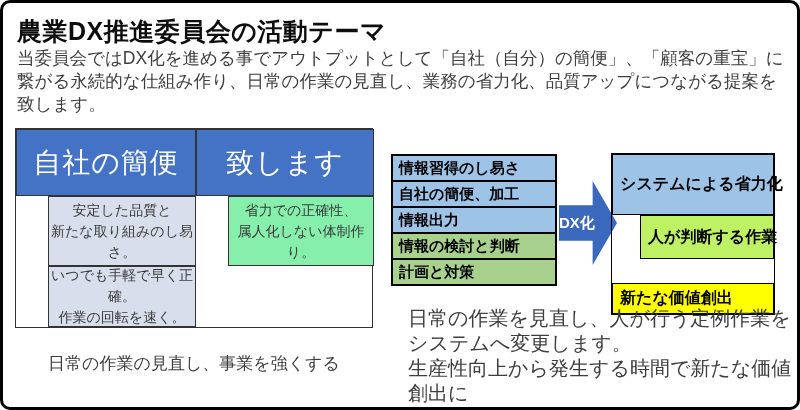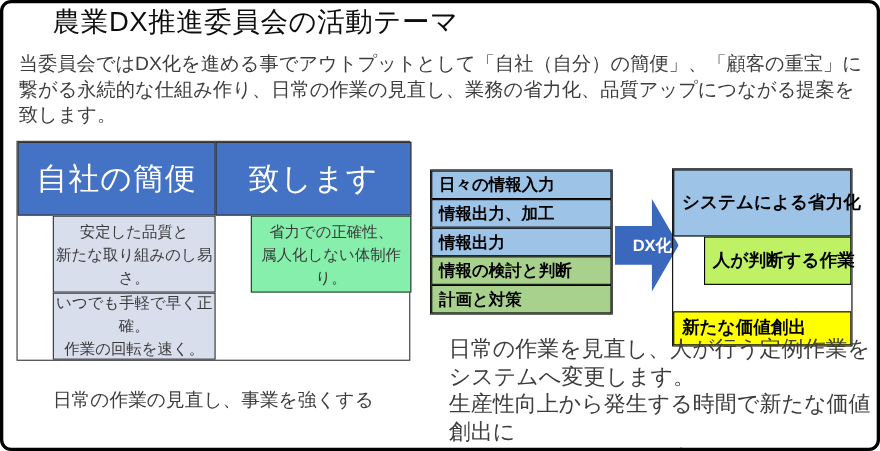--- a/index.html
+++ b/index.html
@@ -11,26 +11,25 @@
     width: 800px;
     height: 410px;
     background: #ffffff;
     border: 3px solid #000000;
     border-radius: 10px;
     overflow: hidden;
   }
 
   .page-title {
     position: absolute;
-    left: 14px; top: 0;
+    left: 14px; top: 12px;
     font-size: 25px;
-    font-weight: normal;
+    font-weight: bold;
     color: #0d0d0d;
     letter-spacing: 0.5px;
-    margin-left: 31px;
   }
 
   .intro-text {
     position: absolute;
     left: 14px; top: 44px;
     width: 775px;
     font-size: 17.5px;
     line-height: 23px;
     color: #3d3d3d;
     white-space: pre-line;
@@ -96,21 +95,21 @@
   }
 
   
   .dx-arrow {
     position: absolute;
     left: 556px; top: 178px;
     width: 58px; height: 84px;
     clip-path: polygon(0% 29%, 58% 29%, 58% 0%, 100% 50%, 58% 100%, 58% 71%, 0% 71%);
     display: flex;
     align-items: center;
-    justify-content: flex-end;
+    justify-content: flex-start;
   }
   .dx-arrow .arrow-label {
     color: #ffffff;
     font-size: 15px;
     font-weight: bold;
     padding-right: 6px;
     white-space: nowrap;
   }
 
   
@@ -162,22 +161,22 @@
 新たな取り組みのし易さ。</div>
     <div class="cell body" style="background: #86efac;">省力での正確性、
 属人化しない体制作り。</div>
     <div class="cell body" style="background: rgb(216, 222, 236);">いつでも手軽で早く正確。
 作業の回転を速く。</div>
   </div>
 
   <div class="table-caption">日常の作業の見直し、事業を強くする</div>
 
   <div class="steps-list">
-    <div class="step-row" style="background: rgb(157, 195, 230);">日々の情報入力</div>
-    <div class="step-row" style="background: rgb(157, 195, 230);">情報出力、加工</div>
+    <div class="step-row" style="background: rgb(157, 195, 230);">情報習得のし易さ</div>
+    <div class="step-row" style="background: rgb(157, 195, 230);">自社の簡便、加工</div>
     <div class="step-row" style="background: rgb(157, 195, 230);">情報出力</div>
     <div class="step-row" style="background: rgb(169, 209, 142);">情報の検討と判断</div>
     <div class="step-row" style="background: rgb(169, 209, 142);">計画と対策</div>
   </div>
 
   <div class="dx-arrow" style="background: rgb(58, 104, 188);">
     <span class="arrow-label">DX化</span>
   </div>
 
   <div class="outcomes-box">

